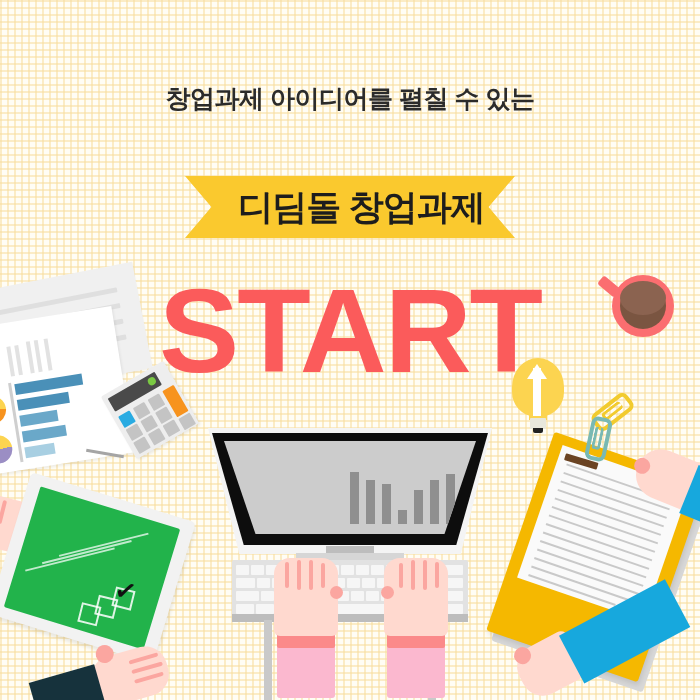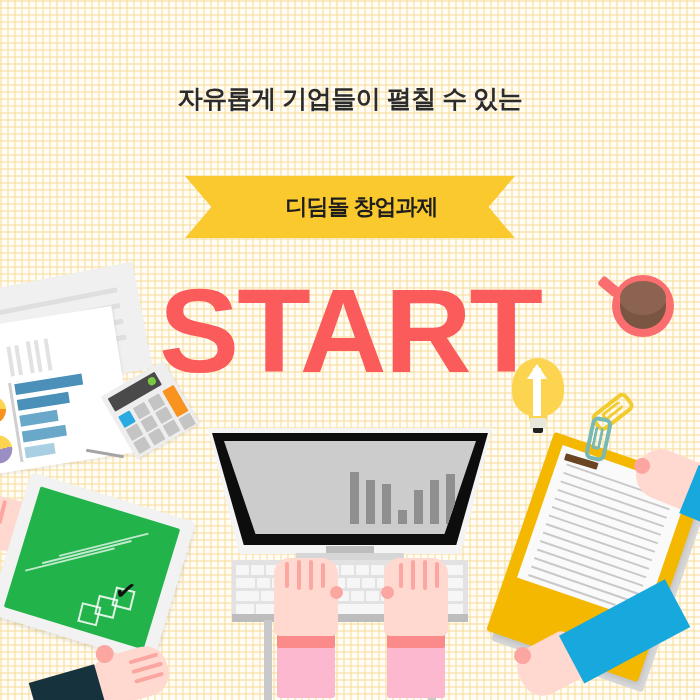--- a/index.html
+++ b/index.html
@@ -36,21 +36,21 @@
   #ribbon{
     position:absolute;inset:0;
     background:#fac92e;
     clip-path:polygon(
       0% 0%, 100% 0%, 92% 50%, 100% 100%,
       0% 100%, 8% 50%);
   }
   #ribbon-text{
     position:absolute;inset:0;
     display:flex;align-items:center;justify-content:center;
-    font-size:22px;font-weight:bold;color:#1d1d1d;
+    font-size:35px;font-weight:bold;color:#1d1d1d;
     letter-spacing:-1px;
     margin-left:23px;
   }
 
   
   #start{
     left:0;right:0;top:272px;
     text-align:center;
     font-size:118px;
     font-weight:bold;
@@ -416,21 +416,21 @@
   </div>
 
   <div class="layer clip" style="left:602px;top:390px;border-color:#f2cb2e;transform:rotate(52deg);">
     <div class="inner" style="border-color:#f2cb2e;"></div>
   </div>
   <div class="layer clip" style="left:588px;top:417px;border-color:#79b9b3;transform:rotate(12deg);">
     <div class="inner" style="border-color:#79b9b3;"></div>
   </div>
 
   <div class="layer" id="headline">
-    <span class="l2">자유롭게 기업들이 펼칠 수 있는</span>
+    <span class="l2">창업과제 아이디어를 펼칠 수 있는</span>
   </div>
 
   <div class="layer" id="ribbon-wrap">
     <div id="ribbon"></div>
     <div id="ribbon-text">디딤돌 창업과제</div>
   </div>
 
   <div class="layer" id="start">START</div>
 
 </div>

